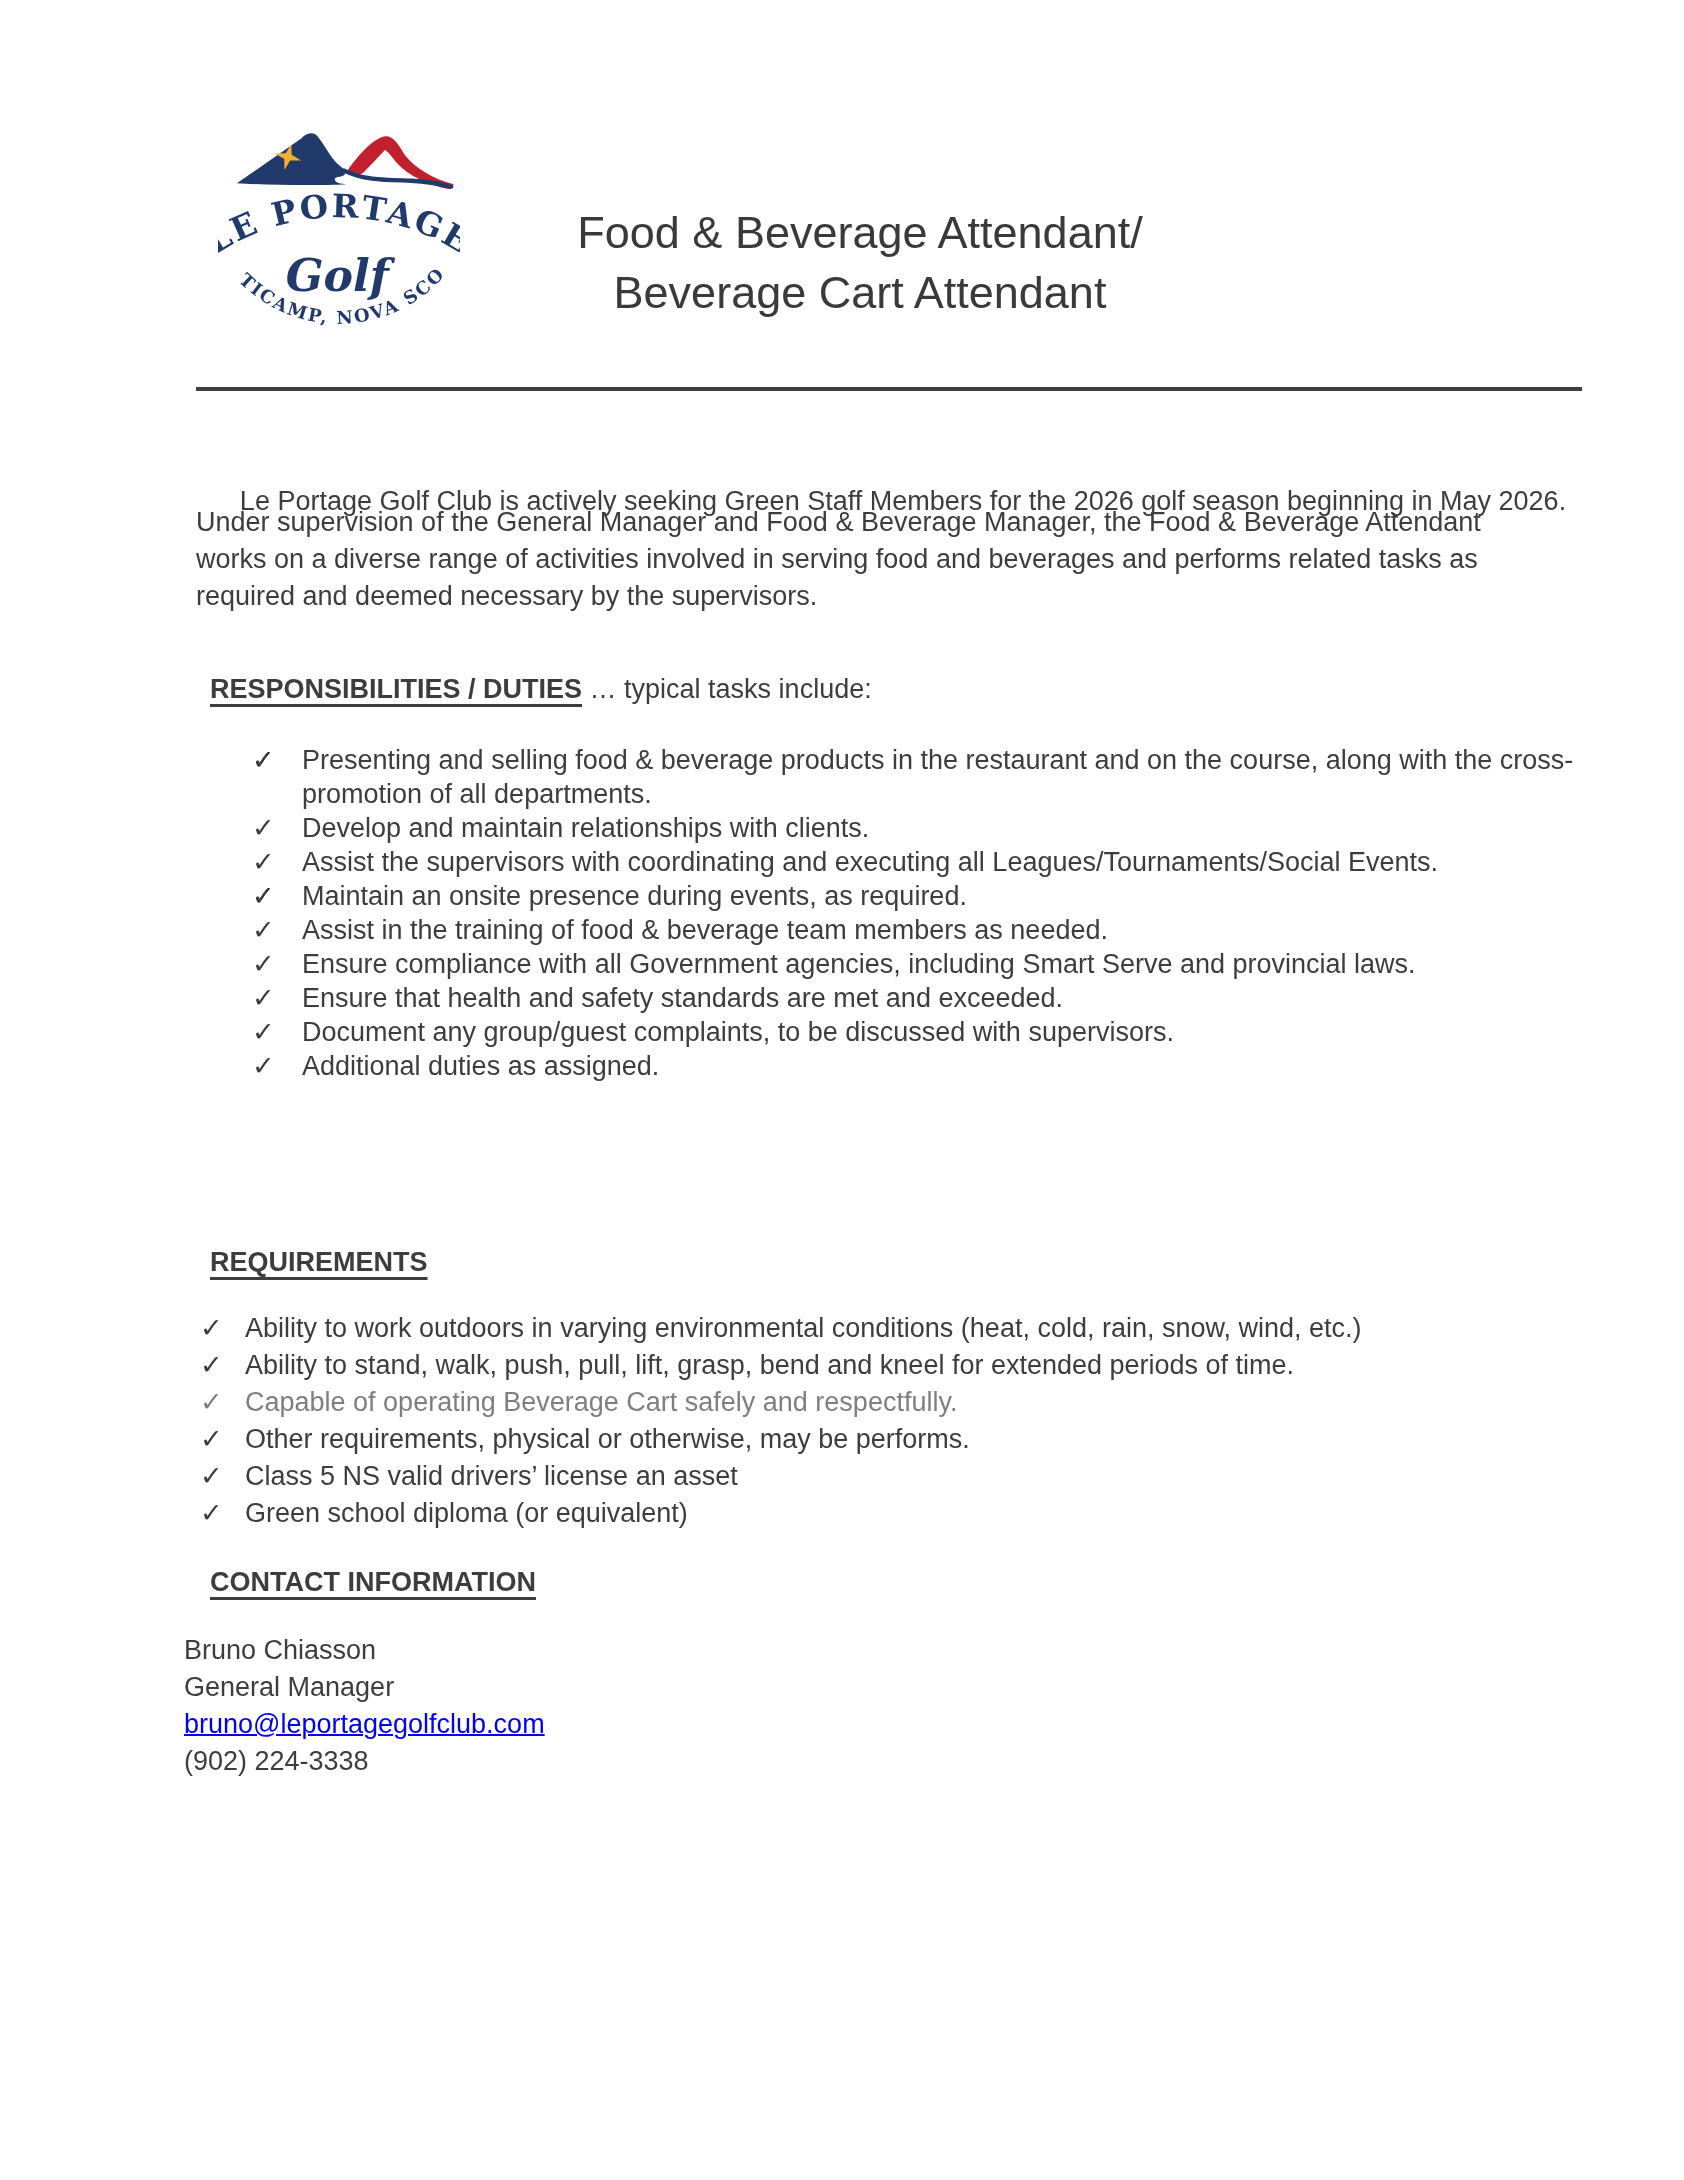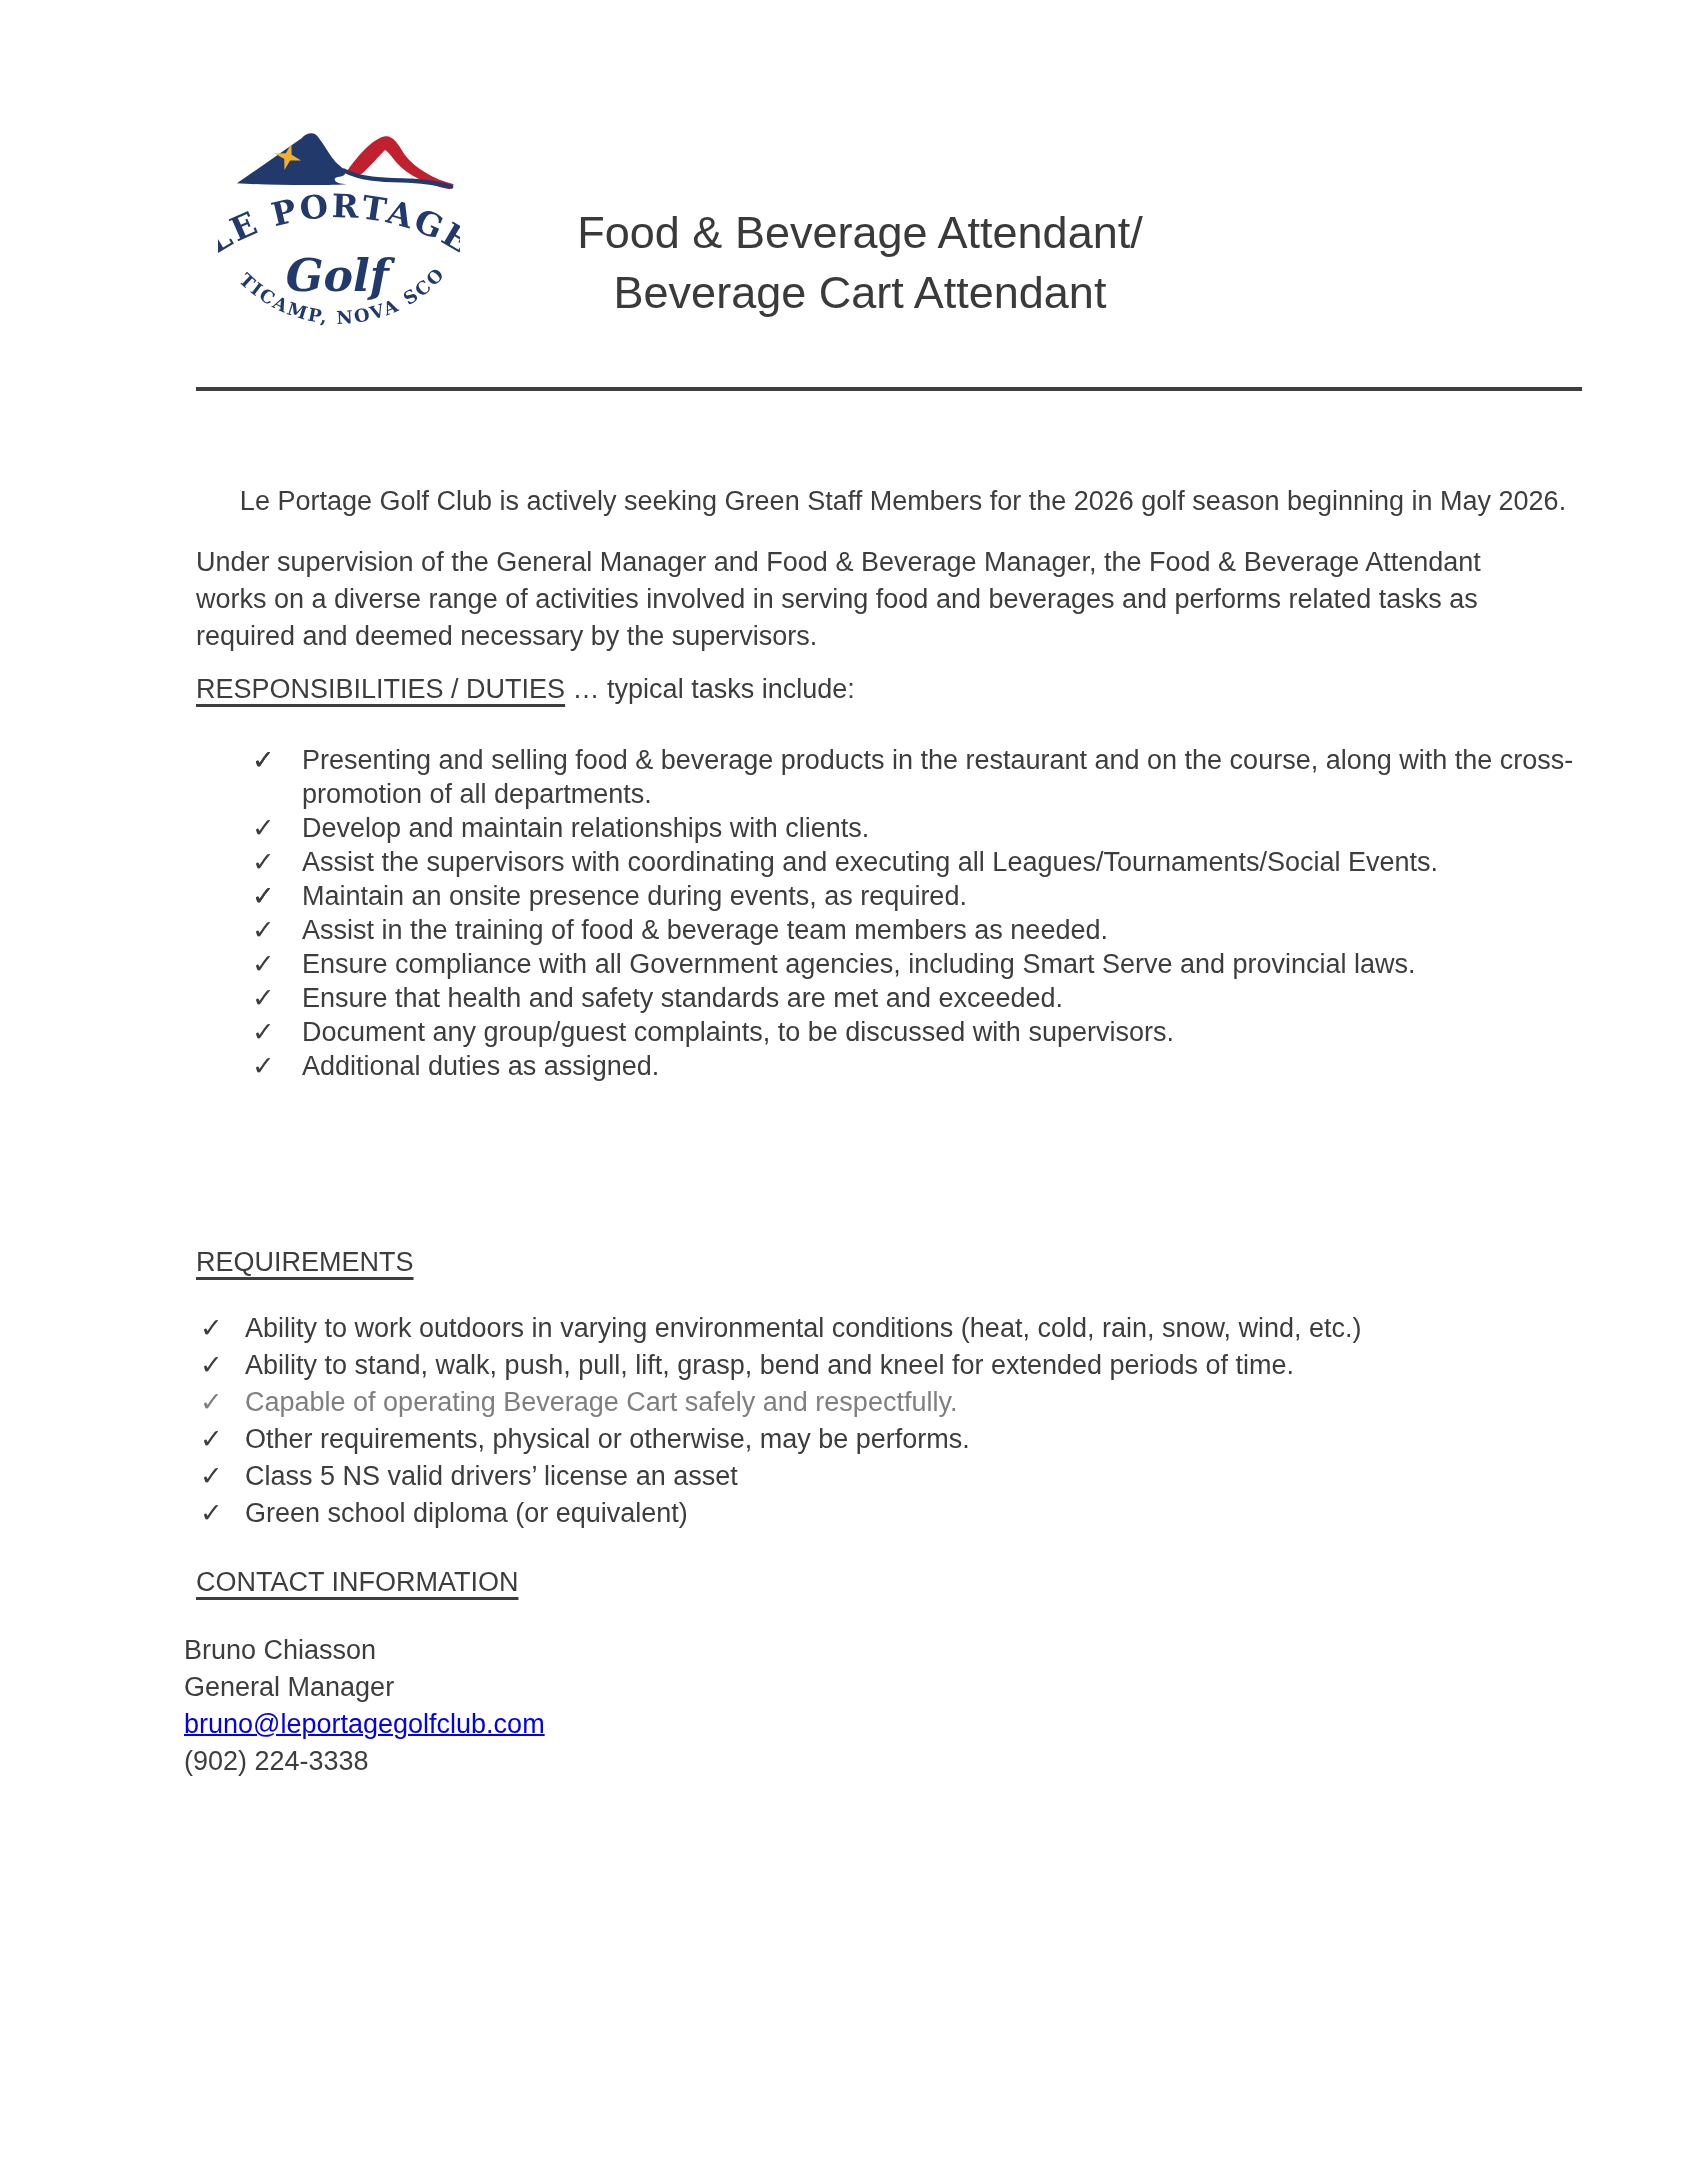--- a/index.html
+++ b/index.html
@@ -25,30 +25,31 @@
   .rule{
     position:absolute;left:196px;top:387px;width:1386px;height:4.3px;
     background:#3f3f3f;
   }
   
   .para{
     position:absolute;left:196px;
     font-size:27px;line-height:37px;color:#3d3d3d;
   }
   .p1{top:456px;width:1414px;white-space:nowrap;text-align:center;}
-  .p2{top:532px;width:1342px;margin-top:12px;}
+  .p2{top:492px;width:1342px;margin-top:12px;}
   .section-heading{
     position:absolute;left:196px;
     font-size:27px;line-height:37px;color:#3d3d3d;
   }
   .section-heading .head{
-    font-weight:normal;
+    font-weight:bold;
     text-decoration:underline;
     text-decoration-thickness:2.6px;
     text-underline-offset:6px;
+    margin-left:14px;
   }
   .h-resp{top:671px;}
   .h-req{top:1244px;}
   .h-contact{top:1564px;}
   
   ul.checklist{
     list-style:none;margin:0;padding:0;position:absolute;
     font-size:27px;color:#3d3d3d;
   }
   ul.checklist li{position:relative;}

